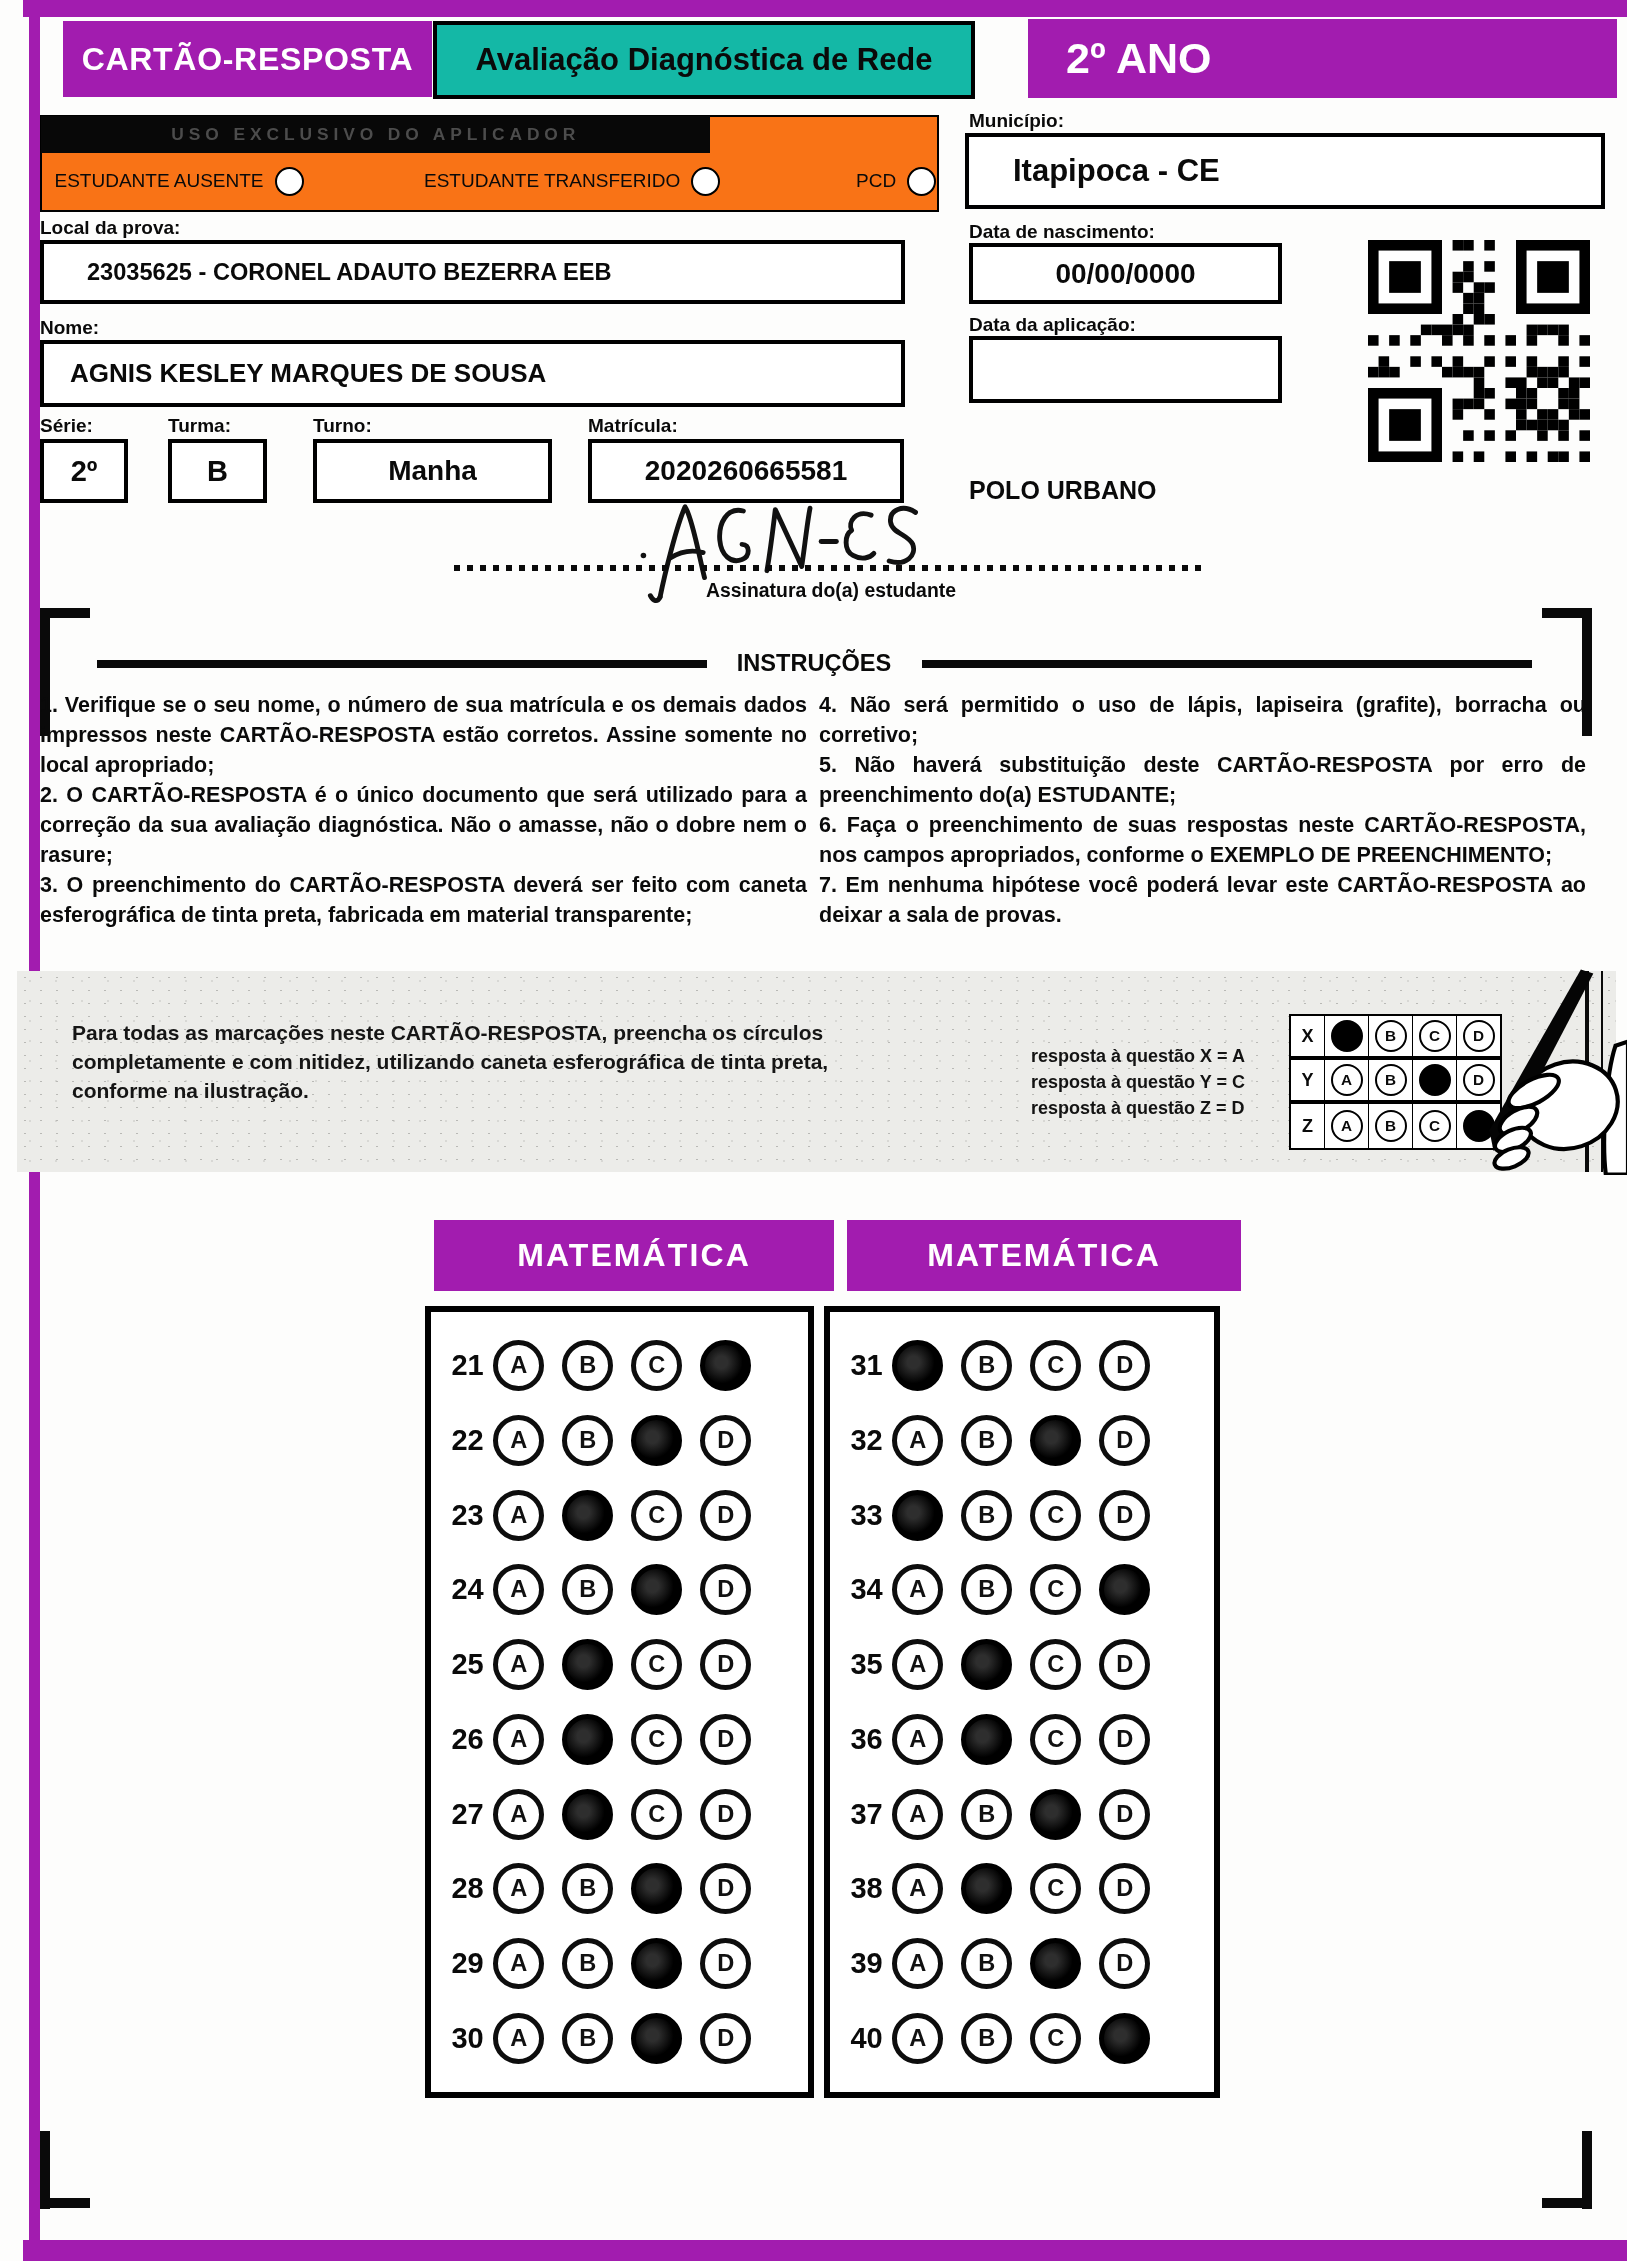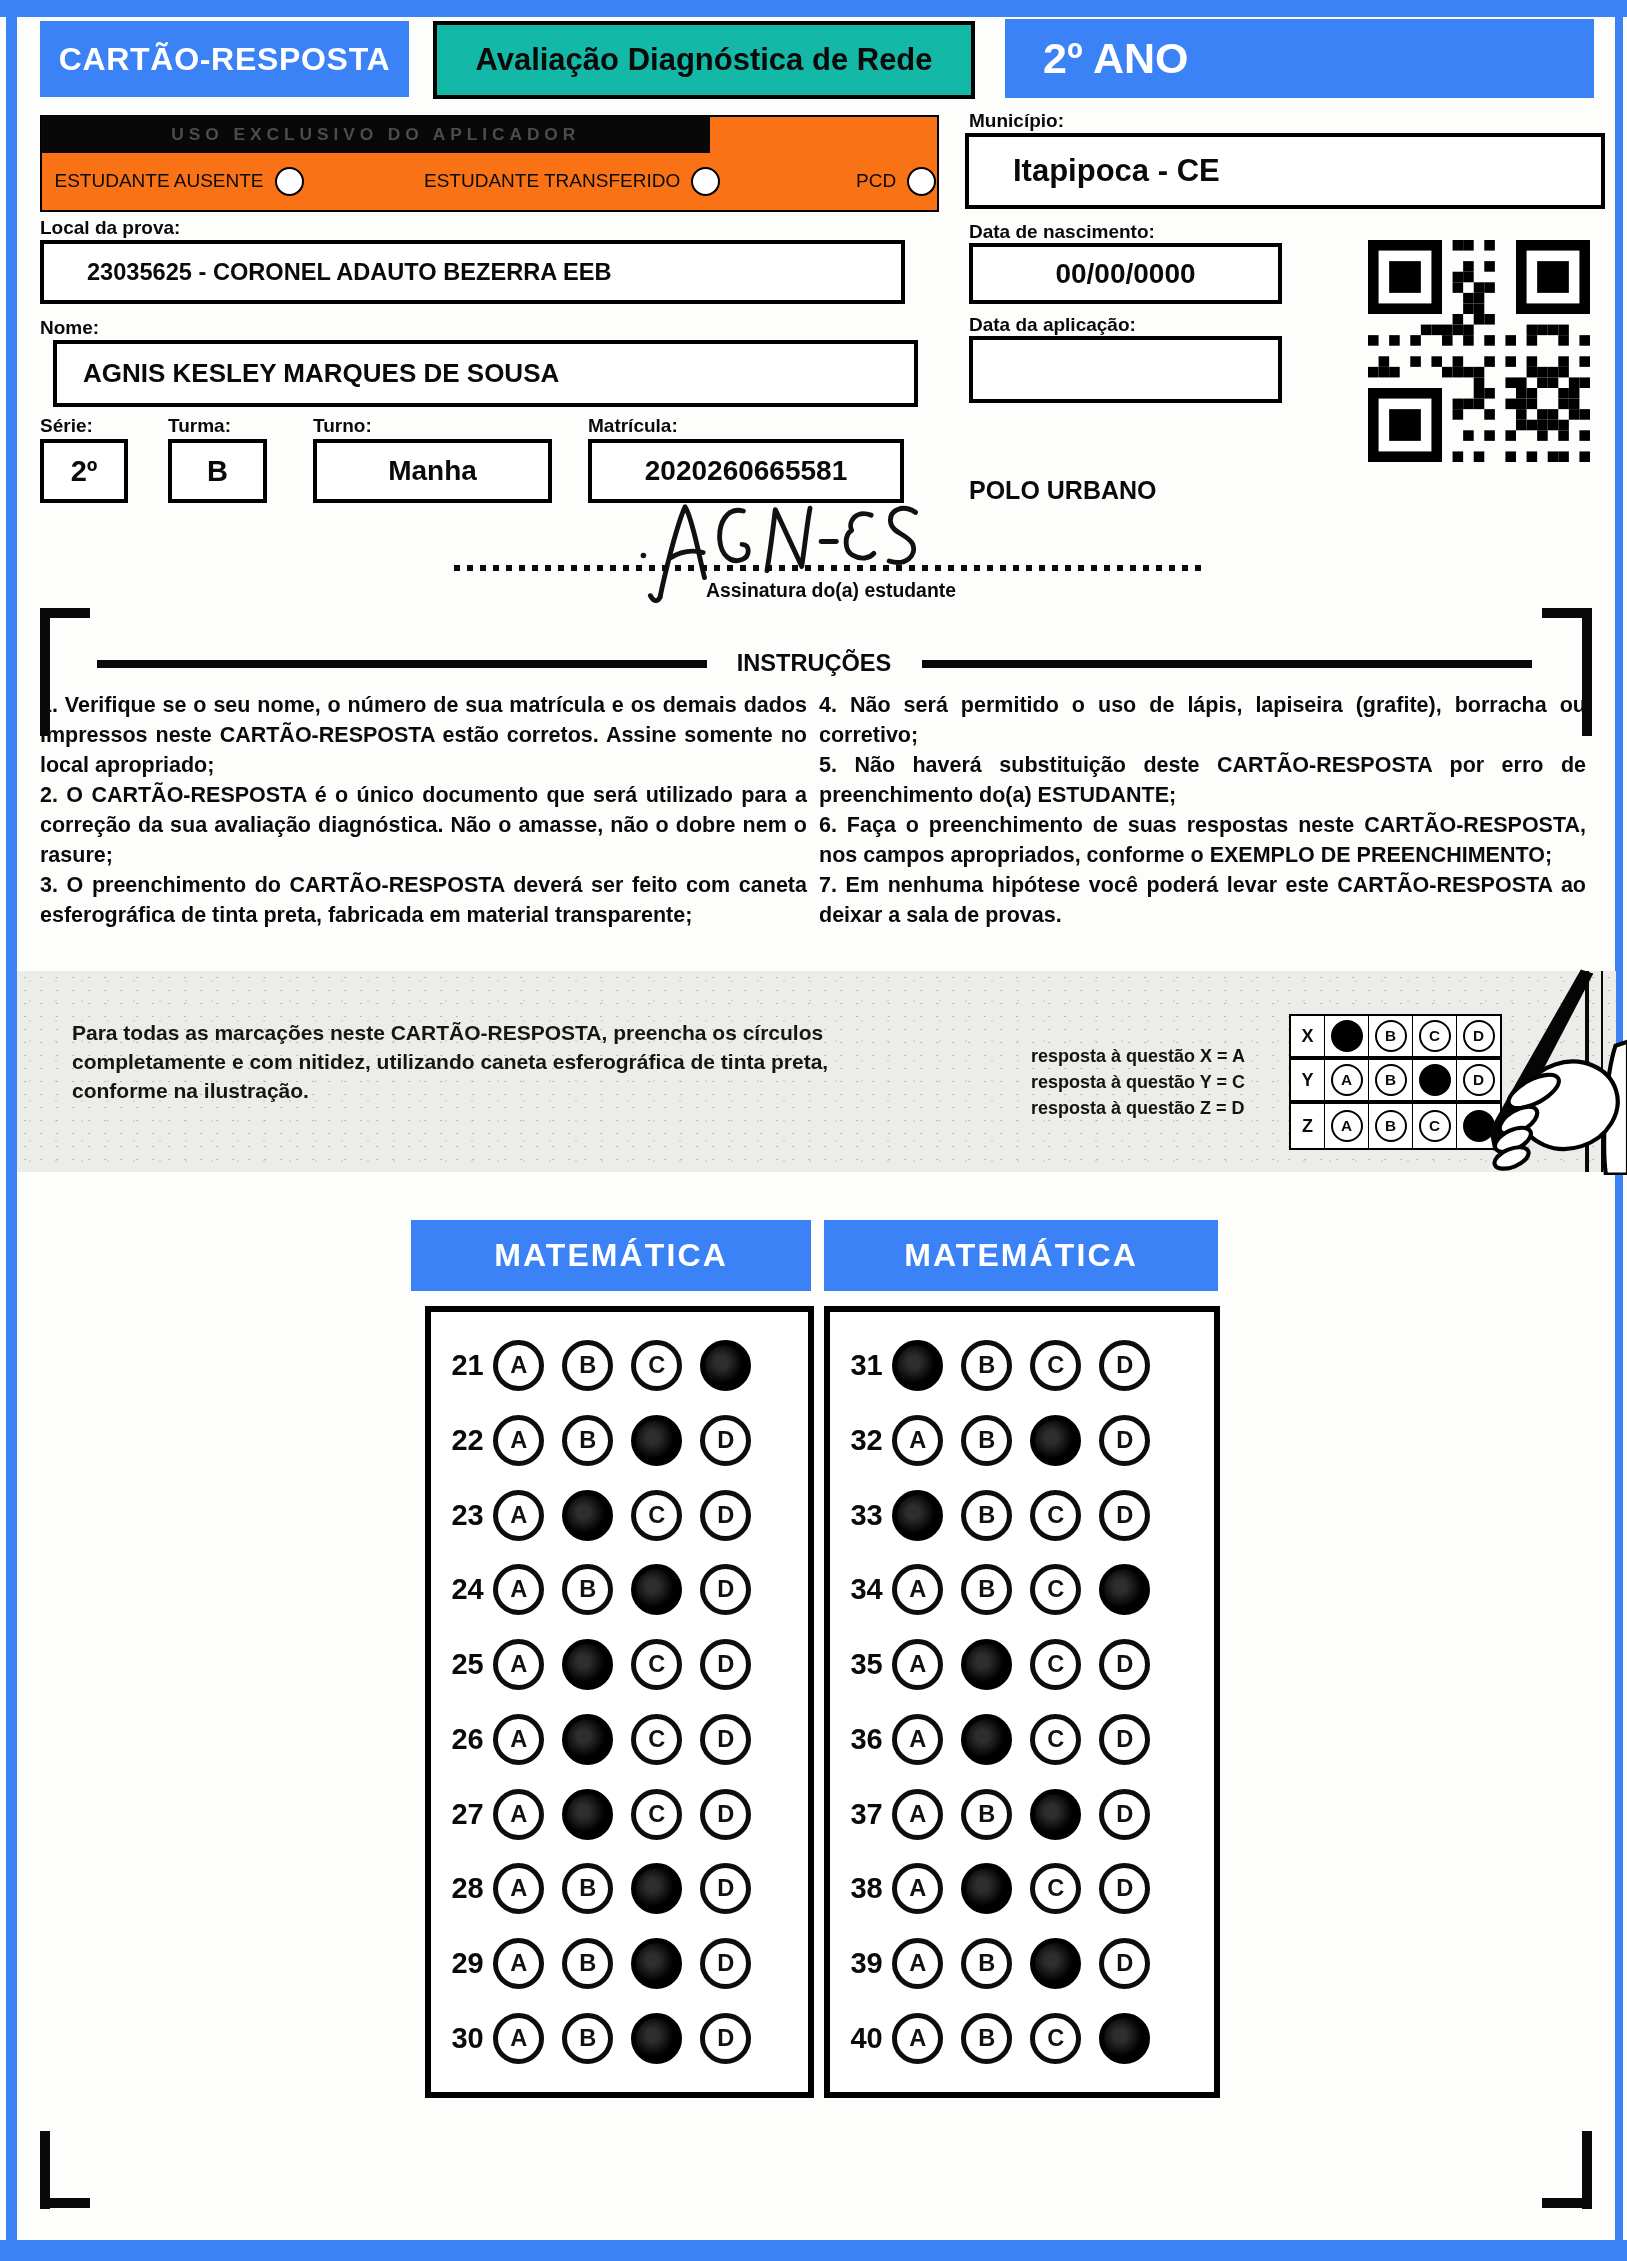--- a/index.html
+++ b/index.html
@@ -2,21 +2,21 @@
 <html lang="pt" style="font-size:11px"><head>
 <meta charset="utf-8">
 <style>
   * { margin:0; padding:0; box-sizing:border-box; }
   html,body { background:#d8d8d8; }
   .page {
     position:relative; width:1628px; height:2261px; background:#fdfdfc;
     font-family:"Liberation Sans", sans-serif; color:#0a0a0a; overflow:hidden;
   }
   .abs { position:absolute; }
-  .blk { background:#3b82f6; }
+  .blk { background:#a21caf;margin-left:23px; }
   
   .top-bar    { left:0; top:0; width:1628px; height:16.7px; }
   .bottom-bar { left:0; top:2240px; width:1628px; height:21px; }
   .left-border  { left:5.6px; top:16.7px; width:11px; height:2224px; }
   .right-border { left:1615px; top:16.7px; width:7.6px; height:2224px; }
   
   .hdr-left { left:40px; top:21px; width:369px; height:76px; color:#fff;
     display:flex; align-items:center; justify-content:center;
     font-size:32px; font-weight:bold; letter-spacing:0.7px; }
   .hdr-center { left:433px; top:21px; width:542px; height:78px; border:4.9px solid #000;
@@ -255,21 +255,21 @@
   </svg>
 
   <div class="abs" style="left:969px; top:476px; font-size:25px; font-weight:bold">POLO URBANO</div>
 
   <div class="abs flabel" style="left:40px; top:217px">Local da prova:</div>
   <div class="abs fbox" style="left:40px; top:240px; width:865px; height:64px; font-size:23.6px; padding-left:43px">
     <span>23035625 - CORONEL ADAUTO BEZERRA EEB</span>
   </div>
 
   <div class="abs flabel" style="left:40px; top:317px">Nome:</div>
-  <div class="abs fbox" style="left:53px; top:340px; width:865px; height:67px; font-size:26px; padding-left:26px">
+  <div class="abs fbox" style="left:40px; top:340px; width:865px; height:67px; font-size:26px; padding-left:26px">
     <span>AGNIS KESLEY MARQUES DE SOUSA</span>
   </div>
 
   <div class="abs flabel" style="left:40px;  top:415px">Série:</div>
   <div class="abs flabel" style="left:168px; top:415px">Turma:</div>
   <div class="abs flabel" style="left:313px; top:415px">Turno:</div>
   <div class="abs flabel" style="left:588px; top:415px">Matrícula:</div>
 
   <div class="abs fbox center" style="left:40px;  top:439px; width:88px; height:64px; font-size:29px">
     <span>2º</span>

